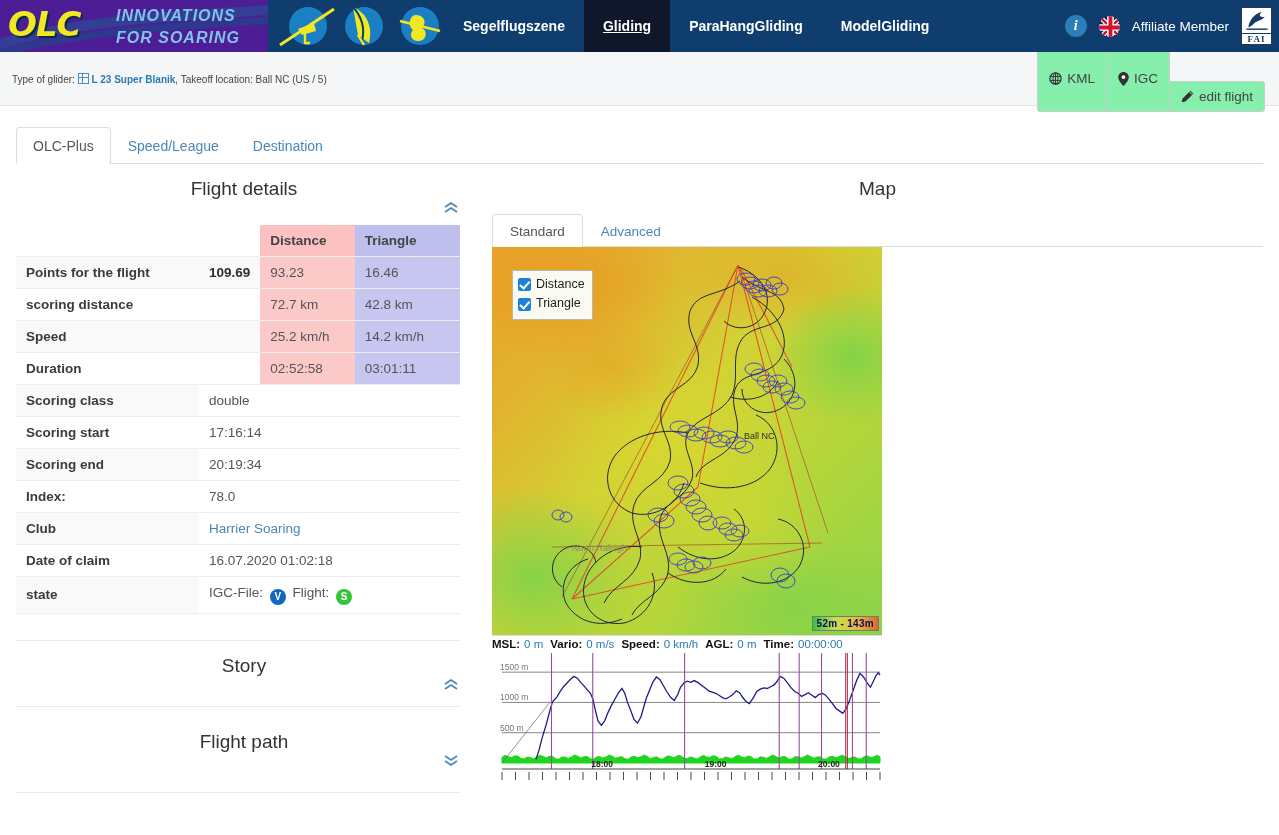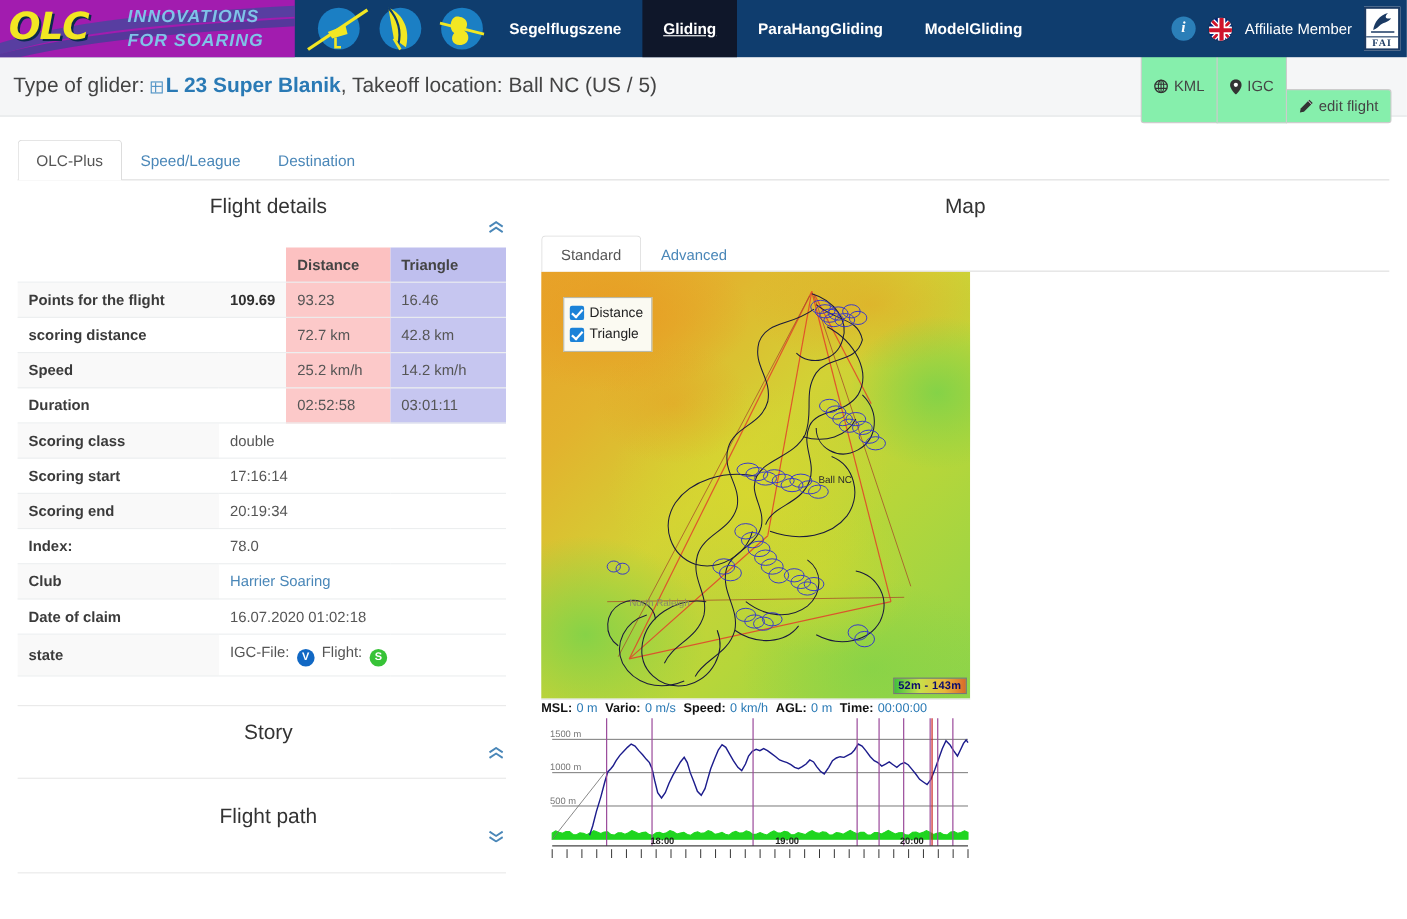--- a/index.html
+++ b/index.html
@@ -14,21 +14,21 @@
   }
 
   
   .topbar {
     height:52px; background:#0f3d6e;
     display:flex; align-items:stretch;
     position:relative;
   }
   .logo-block {
     width:268px; position:relative; flex:0 0 268px;
-    background:#a21caf;
+    background:#4c1d95;
     overflow:hidden;
   }
   .logo-olc {
     position:absolute; left:8px; top:4px;
     font-family:"DejaVu Sans", sans-serif;
     font-size:34px; font-weight:bold; font-style:italic;
     color:#f2e723; letter-spacing:-1px;
     text-shadow:2px 2px 0 #0a2a4d;
   }
   .logo-inno {
@@ -81,21 +81,21 @@
     border-top:1px solid #1b3a63; width:100%; text-align:center;
   }
 
   
   .infobar {
     height:54px; background:#f5f6f7;
     border-bottom:1px solid #e2e4e6;
     display:flex; align-items:center;
     padding:0 14px 0 12px;
   }
-  .infobar-text { font-size:19px; color:#444; }
+  .infobar-text { font-size:10px; color:#444; }
   .glider-link { color:#2a7ab5; font-weight:bold; text-decoration:none; cursor:pointer; }
   .grid-icon {
     display:inline-block; width:11px; height:11px;
     border:1.5px solid #4a90c4; position:relative;
     vertical-align:-1px; margin-right:3px;
   }
   .grid-icon:before, .grid-icon:after {
     content:""; position:absolute; background:#4a90c4;
   }
   .grid-icon:before { left:0; right:0; top:3.2px; height:1.5px; }

